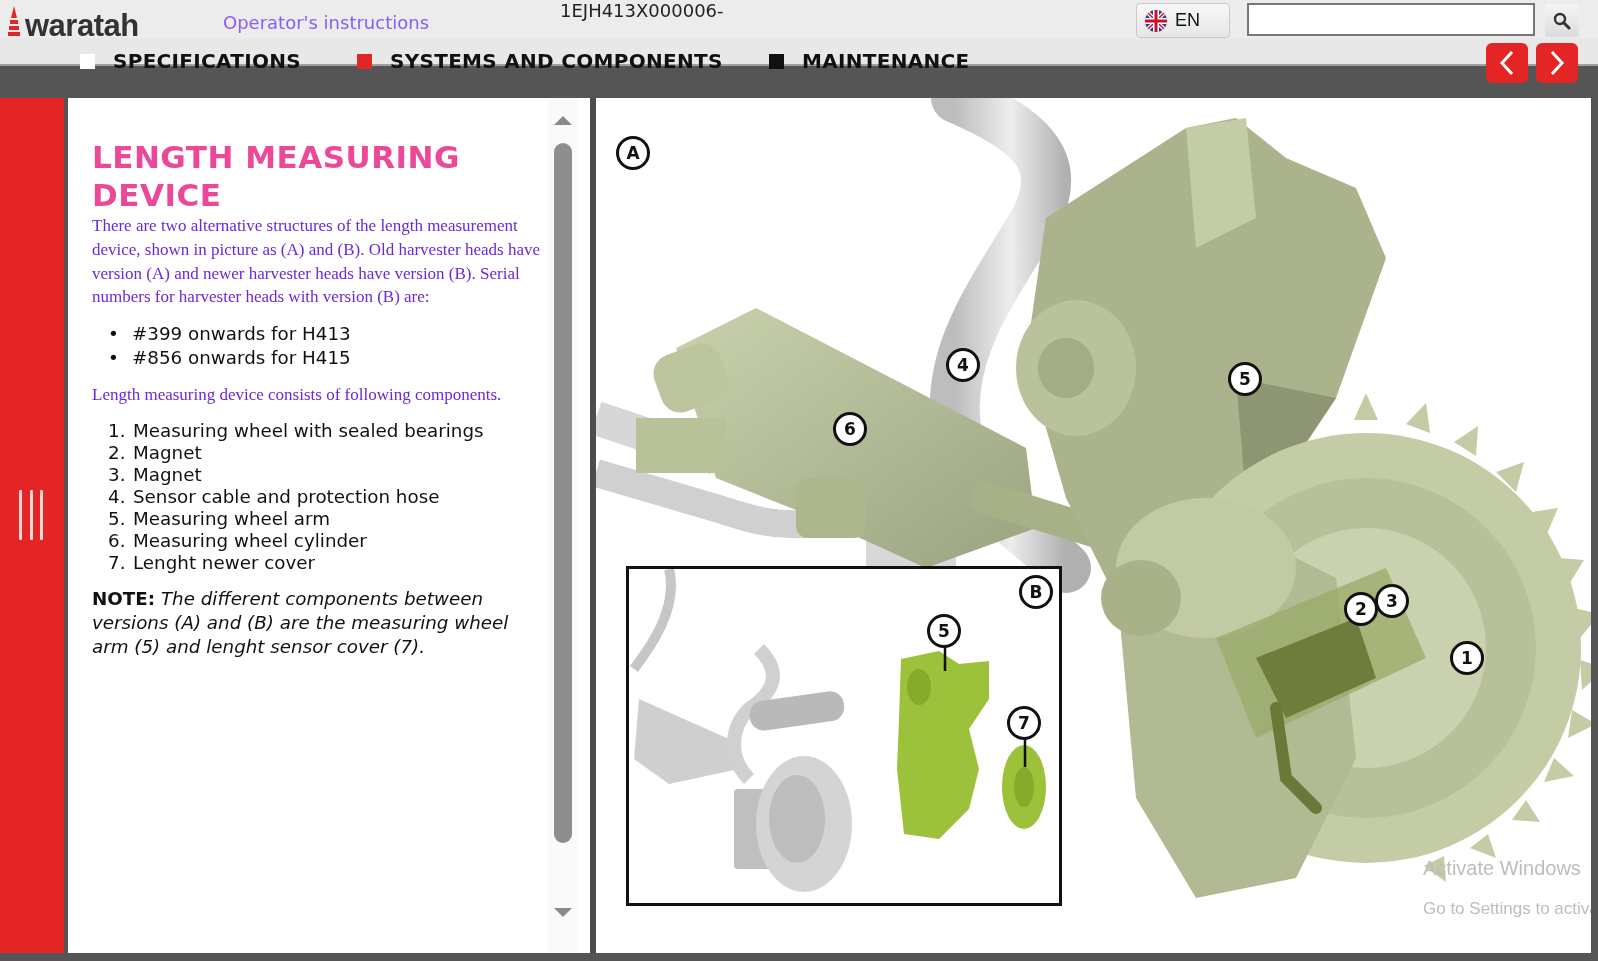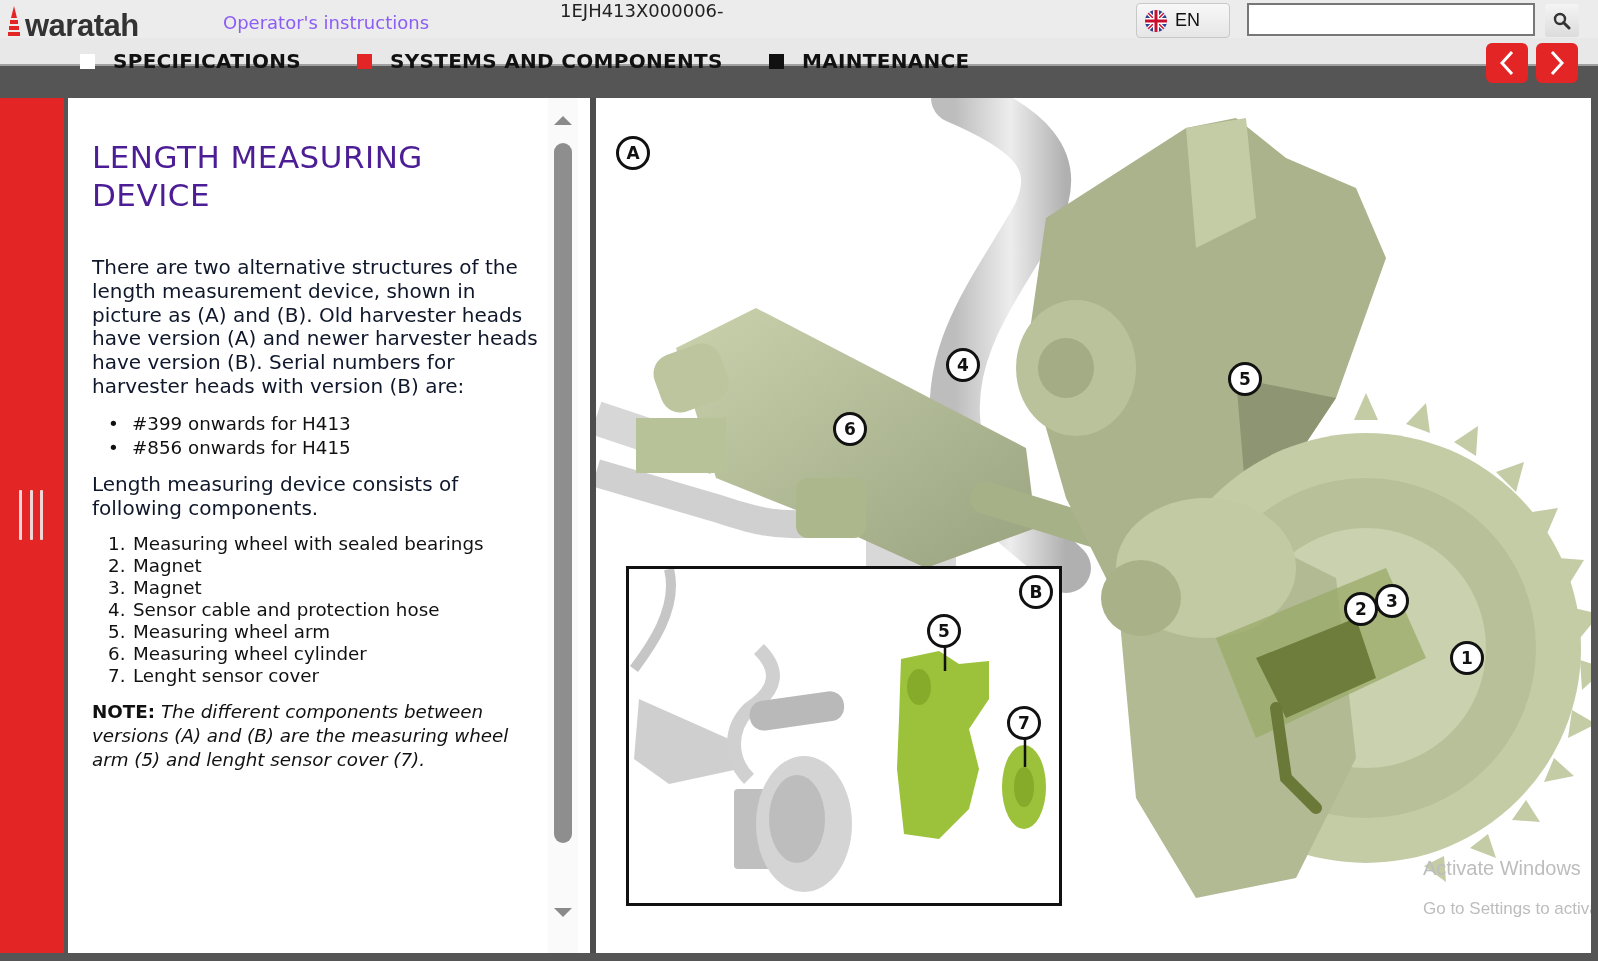--- a/index.html
+++ b/index.html
@@ -60,24 +60,24 @@
     .handle { position: absolute; left: 19px; top: 392px; width: 24px; height: 50px; display: flex; justify-content: space-between; }
     .handle span { width: 3px; height: 50px; background: #f3d6d6; border-radius: 1px; }
 
     
     .text-panel {
       position: absolute; left: 64px; top: 98px; width: 528px; height: 855px; background: #fff;
       border-left: 4px solid #555;
     }
     .text-scroll { position: absolute; left: 0; top: 0; width: 496px; height: 855px; overflow: hidden; padding: 40px 0 0 24px; }
     .page-title {
-      font-weight: normal; font-size: 31px; line-height: 38px; color: #4c1d95; letter-spacing: 0.5px;
-      margin-bottom: 42px; width: 420px;
-    }
-    .para { font-size: 20px; line-height: 23.8px; color: #0f172a; margin-bottom: 13px; width: 450px; }
+      font-weight: bold; font-size: 31px; line-height: 38px; color: #ec4899; letter-spacing: 0.5px;
+      width: 420px;
+    }
+    .para { font-size: 17px; line-height: 23.8px; color: #6d28d9; margin-bottom: 13px; width: 450px; font-family: Liberation Serif, serif; }
     ul.serials { list-style: none; margin: 0 0 13px 16px; }
     ul.serials li { font-size: 18.3px; line-height: 24px; color: #111; display: flex; }
     ul.serials li .bullet { width: 24px; }
     ol.components { list-style: none; margin: 0 0 13px 16px; }
     ol.components li { font-size: 18.3px; line-height: 22px; color: #111; display: flex; }
     ol.components li .num { width: 25px; }
     .note { font-size: 18.3px; line-height: 23.8px; color: #111; margin-bottom: 20px; width: 450px; }
     .note b { font-weight: bold; }
     .note i { font-style: italic; }
 
@@ -214,21 +214,21 @@
       <li>
           <span class="num">5.</span>
           <span>Measuring wheel arm</span>
         </li>
       <li>
           <span class="num">6.</span>
           <span>Measuring wheel cylinder</span>
         </li>
       <li>
           <span class="num">7.</span>
-          <span>Lenght sensor cover</span>
+          <span>Lenght newer cover</span>
         </li>
     </ol>
     <p class="note">
       <b>NOTE:</b>
       <i>The different components between versions (A) and (B) are the measuring wheel arm (5) and lenght sensor cover (7).</i>
     </p>
   </div>
   <div class="scrollbar">
     <div class="scroll-up"></div>
     <div class="scroll-thumb"></div>

